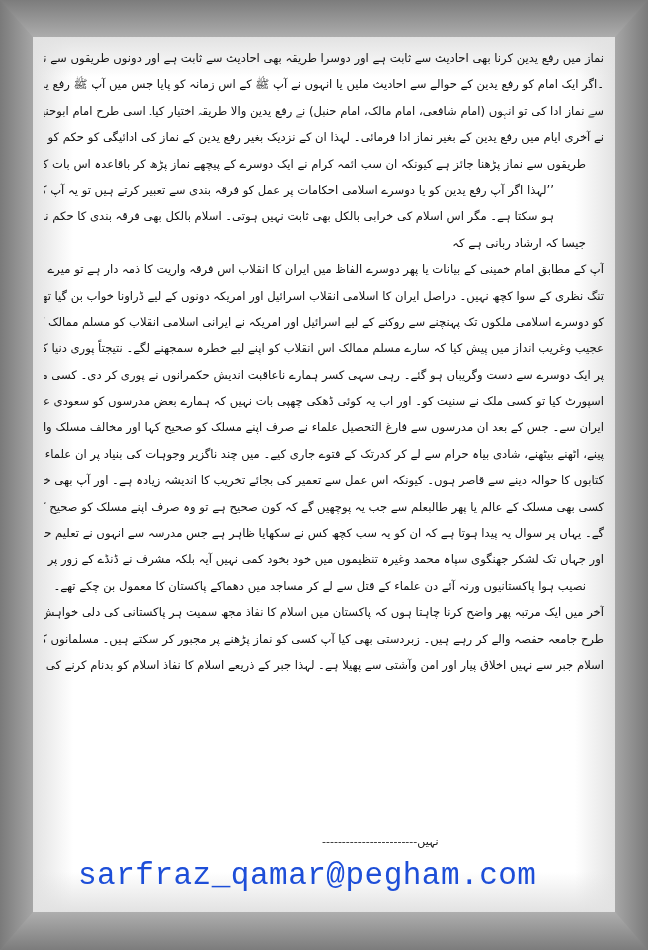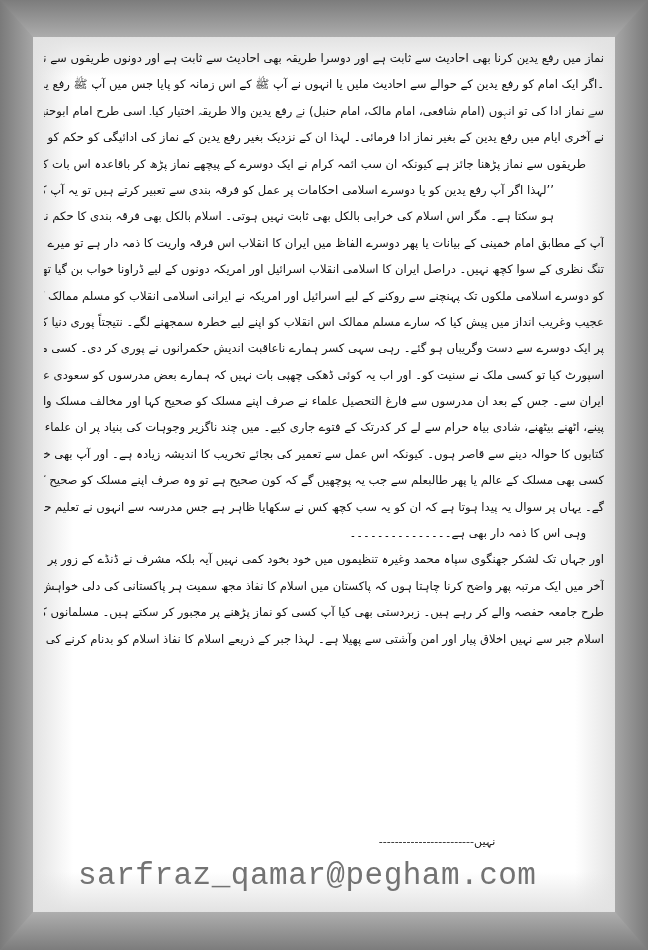--- a/index.html
+++ b/index.html
@@ -68,26 +68,26 @@
     }
     .line.right { text-align: right; text-align-last: right; }
     .line.center { text-align: center; text-align-last: center; }
     .line.indent-quote { padding-right: 50px; padding-left: 8px; }
     .line.indent-small { padding-right: 18px; padding-left: 18px; }
     .dashes { color: #222; letter-spacing: 0px; }
     .email {
       position: absolute; left: 78px; top: 858px;
       font-family: "Liberation Mono", "DejaVu Sans Mono", monospace;
       font-size: 31px; line-height: 36px;
-      color: #737373; letter-spacing: 0.5px;
+      color: #1d4ed8; letter-spacing: 0.5px;
       direction: ltr;
     }
     .tail {
       position: absolute; left: 322px; top: 832px; width: 230px;
-      direction: rtl; text-align: center;
+      direction: rtl; text-align: left;
       font-size: 11px; line-height: 20px; color: #111;
       white-space: nowrap;
     }
   </style>
 </head>
 <body>
 
 <div class="frame">
   <div class="bevel top"></div>
   <div class="bevel bottom"></div>
@@ -103,33 +103,34 @@
 </div>
 
 <div class="content" id="content">
     <span class="line">نماز میں رفع یدین کرنا بھی احادیث سے ثابت ہے اور دوسرا طریقہ بھی احادیث سے ثابت ہے اور دونوں طریقوں سے نماز پڑھنا جائز ہے</span>
     <span class="line">۔اگر ایک امام کو رفع یدین کے حوالے سے احادیث ملیں یا انہوں نے آپ ﷺ کے اس زمانہ کو پایا جس میں آپ ﷺ رفع یدین کے طریقہ</span>
     <span class="line">سے نماز ادا کی تو انہوں (امام شافعی، امام مالک، امام حنبل) نے رفع یدین والا طریقہ اختیار کیا۔ اسی طرح امام ابوحنیفہ کے مطابق آپ ﷺ</span>
     <span class="line">نے آخری ایام میں رفع یدین کے بغیر نماز ادا فرمائی۔ لہذا ان کے نزدیک بغیر رفع یدین کے نماز کی ادائیگی کو حکم کو صحیح کہا۔ اس طرح دونوں</span>
     <span class="line right indent-small">طریقوں سے نماز پڑھنا جائز ہے کیونکہ ان سب ائمہ کرام نے ایک دوسرے کے پیچھے نماز پڑھ کر باقاعدہ اس بات کا عملی ثبوت دیا۔۔</span>
     <span class="line indent-quote">’’لہذا اگر آپ رفع یدین کو یا دوسرے اسلامی احکامات پر عمل کو فرقہ بندی سے تعبیر کرتے ہیں تو یہ آپ کا دماغی خلل تو</span>
     <span class="line indent-quote">ہو سکتا ہے۔ مگر اس اسلام کی خرابی بالکل بھی ثابت نہیں ہوتی۔ اسلام بالکل بھی فرقہ بندی کا حکم نہیں دیتا بلکہ اسلام تو</span>
+    <span class="line right indent-small">جیسا کہ ارشاد ربانی ہے کہ</span>
     <span class="line">آپ کے مطابق امام خمینی کے بیانات یا پھر دوسرے الفاظ میں ایران کا انقلاب اس فرقہ واریت کا ذمہ دار ہے تو میرے بھائی یہ آپ کی</span>
     <span class="line">تنگ نظری کے سوا کچھ نہیں۔ دراصل ایران کا اسلامی انقلاب اسرائیل اور امریکہ دونوں کے لیے ڈراونا خواب بن گیا تھا۔ جس کے اثرات</span>
     <span class="line center">کو دوسرے اسلامی ملکوں تک پہنچنے سے روکنے کے لیے اسرائیل اور امریکہ نے ایرانی اسلامی انقلاب کو مسلم ممالک کے سامنے کچھ ایسے</span>
     <span class="line">عجیب وغریب انداز میں پیش کیا کہ سارے مسلم ممالک اس انقلاب کو اپنے لیے خطرہ سمجھنے لگے۔ نتیجتاً پوری دنیا کے مسلمان شیعہ سنی کے نام</span>
     <span class="line">پر ایک دوسرے سے دست وگریباں ہو گئے۔ رہی سہی کسر ہمارے ناعاقبت اندیش حکمرانوں نے پوری کر دی۔ کسی ملک نے شیعت کو</span>
     <span class="line">اسپورٹ کیا تو کسی ملک نے سنیت کو۔ اور اب یہ کوئی ڈھکی چھپی بات نہیں کہ ہمارے بعض مدرسوں کو سعودی عرب سے امداد ملی تو بعض کو</span>
     <span class="line">ایران سے۔ جس کے بعد ان مدرسوں سے فارغ التحصیل علماء نے صرف اپنے مسلک کو صحیح کہا اور مخالف مسلک والوں کے ساتھ کھانے</span>
     <span class="line">پینے، اٹھنے بیٹھنے، شادی بیاہ حرام سے لے کر کدرتک کے فتوے جاری کیے۔ میں چند ناگزیر وجوہات کی بنیاد پر ان علماء کرام اور ان کی</span>
     <span class="line">کتابوں کا حوالہ دینے سے قاصر ہوں۔ کیونکہ اس عمل سے تعمیر کی بجائے تخریب کا اندیشہ زیادہ ہے۔ اور آپ بھی خوابوں کی دنیا سے نکل کر</span>
     <span class="line">کسی بھی مسلک کے عالم یا پھر طالبعلم سے جب یہ پوچھیں گے کہ کون صحیح ہے تو وہ صرف اپنے مسلک کو صحیح کہے گا اور باقی تمام کی نفی کرے</span>
     <span class="line">گے۔ یہاں پر سوال یہ پیدا ہوتا ہے کہ ان کو یہ سب کچھ کس نے سکھایا ظاہر ہے جس مدرسہ سے انہوں نے تعلیم حاصل کی میرے حساب سے</span>
-    <span class="line right indent-small">وہی اس کا ذمہ دار بھی ہے۔۔۔۔۔۔۔۔۔۔۔۔۔۔۔</span>
     <span class="line">اور جہاں تک لشکر جھنگوی سپاہ محمد وغیرہ تنظیموں میں خود بخود کمی نہیں آیہ بلکہ مشرف نے ڈنڈے کے زور پر ان پر پابندی لگائی تو کچھ سکون</span>
+    <span class="line right indent-small">نصیب ہوا پاکستانیوں ورنہ آئے دن علماء کے قتل سے لے کر مساجد میں دھماکے پاکستان کا معمول بن چکے تھے۔</span>
     <span class="line">آخر میں ایک مرتبہ پھر واضح کرنا چاہتا ہوں کہ پاکستان میں اسلام کا نفاذ مجھ سمیت ہر پاکستانی کی دلی خواہش ہے مگر اس طرح نہیں جس</span>
     <span class="line">طرح جامعہ حفصہ والے کر رہے ہیں۔ زبردستی بھی کیا آپ کسی کو نماز پڑھنے پر مجبور کر سکتے ہیں۔ مسلمانوں کی ۱۴سو سالہ تاریخ گواہ ہے کہ</span>
     <span class="line">اسلام جبر سے نہیں اخلاق پیار اور امن وآشتی سے پھیلا ہے۔ لہذا جبر کے ذریعے اسلام کا نفاذ اسلام کو بدنام کرنے کی سازش کے سوا کچھ</span>
   </div>
 
 <div class="tail">
   <span>نہیں</span><span class="dashes">------------------------</span>
 </div>
 
 <div class="email">sarfraz_qamar@pegham.com</div>

